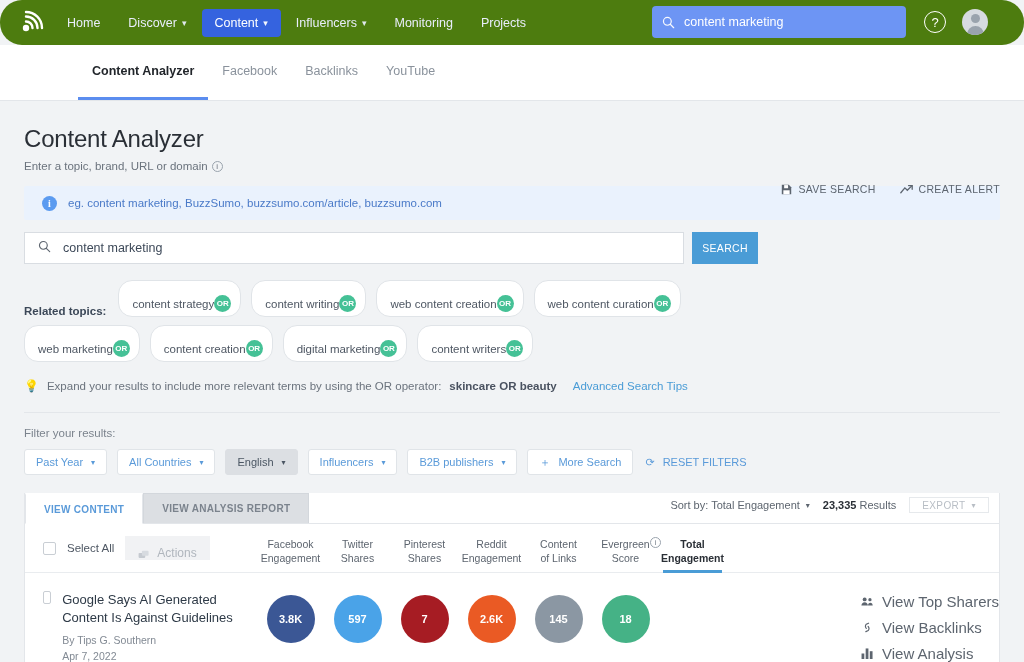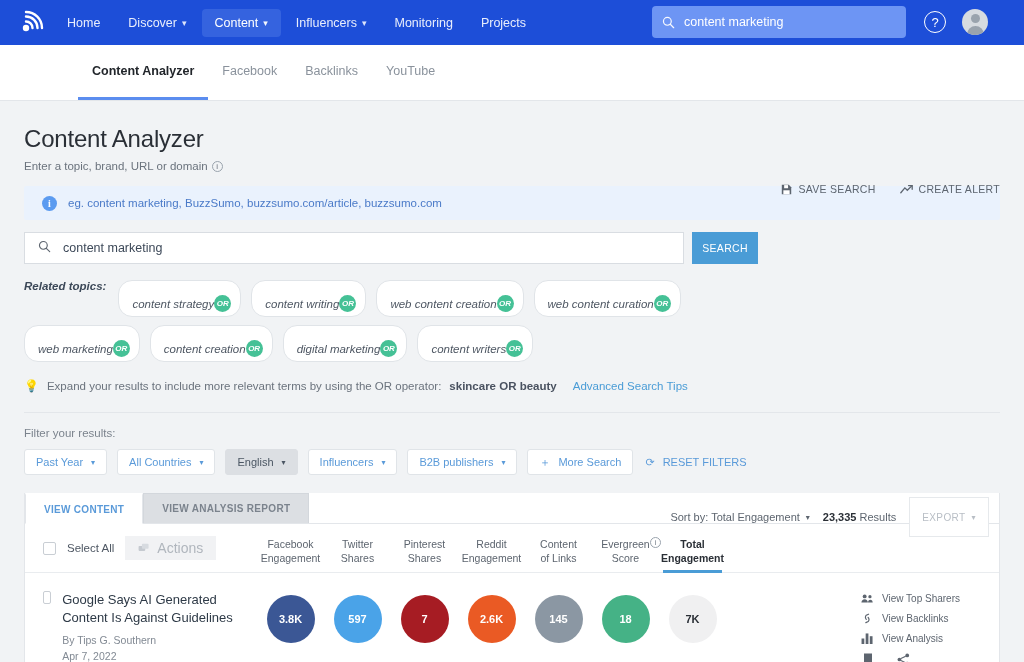--- a/index.html
+++ b/index.html
@@ -7,25 +7,26 @@
     width: 1024px; height: 662px;
     font-family: "Liberation Sans", sans-serif;
     background: #f1f3f5;
     overflow: hidden;
     color: #3c4858;
   }
 
   
   .topnav {
     height: 45px;
-    background: #1d4ed8;
+    background: #4d7c0f;
     display: flex;
     align-items: center;
     padding: 16px 14px;
     position: relative;
+    border-radius: 22px;
   }
   .logo { width: 34px; height: 34px; display:flex; align-items:center; justify-content:center; margin-right: 6px;}
   .nav-links { display: flex; align-items: center; gap: 2px; }
   .nav-link {
     color: #e9eefc;
     font-size: 12.5px;
     padding: 7px 13px;
     border-radius: 4px;
     white-space: nowrap;
     display: flex; align-items: center; gap: 5px;
@@ -116,21 +117,21 @@
     border:none; cursor:pointer; font-family:inherit;
   }
 
   .right-actions {
     position:absolute; right:24px; top:183px;
     display:flex; gap:24px; align-items:center;
   }
   .ract { display:flex; align-items:center; gap:6px; font-size:10.5px; color:#5d656f; letter-spacing:.3px; cursor:pointer;}
 
   
-  .topics { margin-top: 16px; display:flex; flex-wrap:wrap; align-items:flex-start; gap:8px 10px; max-width: 700px; font-style: italic;}
+  .topics { margin-top: 16px; display:flex; flex-wrap:wrap; align-items:flex-end; gap:8px 10px; max-width: 700px;}
   .topics-label { font-size:11.5px; font-weight:bold; color:#3c4858; margin-right:2px;}
   .chip {
     display:flex; align-items:center; 
     border:1px solid #e0e4e8; border-radius:14px;
     padding: 14px 9px 4px 13px; font-size:11.5px; color:#4e5763;
     background:#fff; cursor:pointer;
   }
   .chip-or {
     background:#45c196; color:#fff; font-size:8px; font-weight:bold;
     border-radius:50%; width:17px;height:17px;
@@ -171,33 +172,33 @@
 
   .sortzone {
     position:absolute; right:10px; top:4px;
     display:flex; align-items:center; gap:13px;
   }
   .sortby { font-size:11px; color:#5d656f; display:flex; align-items:center; gap:6px; cursor:pointer;}
   .results-n { font-size:11px; color:#5d656f;}
   .results-n b { color:#2a2f36; }
   .btn-export {
     border:1px solid #e6e9ec; background:#fff; color:#b8bec5;
-    font-size:10px; letter-spacing:.4px; height:40px; padding:0 12px;
+    font-size:10px; letter-spacing:.4px; height:16px; padding:0 12px;
     display:flex;align-items:center;gap:6px; cursor:pointer; font-family:inherit;
   }
 
   
   .thead { display:flex; align-items:flex-end; height:49px; border-bottom:1px solid #e9ecef; position:relative;}
   .th-select { width:232px; display:flex; align-items:center; gap:11px; padding-left:18px; height:100%;}
   .cbox { width:13px;height:13px;border:1px solid #c9ced4; background:#fff; border-radius:2px; cursor:pointer;}
   .sel-all { font-size:11.5px; color:#4e5763;}
   .btn-actions {
     background:#f1f2f4; color:#b0b6bd; border:none;
-    height:24px; padding:0 13px; font-size:14px;
-    display:flex;align-items:center;gap:7px; cursor:pointer; font-family:inherit;
+    height:24px; padding:0 13px; font-size:12px;
+    display:flex;align-items:flex-end;gap:7px; cursor:pointer; font-family:inherit;
   }
   .th-metrics { display:flex; flex:1; height:100%; align-items:flex-end;}
   .th {
     width:67px; text-align:center; font-size:10.5px; color:#5d656f;
     line-height:1.32; padding-bottom:6px; cursor:pointer;
     position:relative;
   }
   .th.bold { font-weight:bold; color:#2a2f36; }
   .th.bold::after {
     content:""; position:absolute; left:4px; right:4px; bottom:-1px; height:3px; background:#4a9cd6;
@@ -218,21 +219,21 @@
   .r-dom { font-size:10.5px; color:#62a8e0; margin-top:4px; cursor:pointer;}
   .row-metrics { display:flex; flex:1; align-items:flex-start; padding-top:22px;}
   .mcell { width:67px; display:flex; justify-content:center;}
   .bub {
     width:48px;height:48px;border-radius:50%;
     display:flex;align-items:center;justify-content:center;
     font-size:11px; font-weight:bold; color:#fff;
   }
   .bub.total { background:#f0f0f1; color:#2a2f36; }
   .row-right { width:152px; padding:20px 0 0 14px; }
-  .rlink { display:flex; align-items:center; gap:8px; font-size:10px; color:#5d656f; margin-bottom:9px; cursor:pointer;}
+  .rlink { display:flex; align-items:center; gap:8px; font-size:15px; color:#5d656f; margin-bottom:9px; cursor:pointer;}
   .rlink svg { flex: none; }
   .row-icons { display:flex; gap:24px; margin-top:3px; padding-left:2px;}
   .row-icons span { cursor:pointer; color:#5d656f; display:flex;}
 </style>
 </head>
 <body>
 
 <div class="topnav">
   <div class="logo">
     <svg width="28" height="28" viewBox="0 0 28 28">
@@ -516,23 +517,20 @@
           <div class="bub" style="background:#a61c23">7</div>
         </div>
         <div class="mcell">
           <div class="bub" style="background:#ea5a24">2.6K</div>
         </div>
         <div class="mcell">
           <div class="bub" style="background:#8b97a3">145</div>
         </div>
         <div class="mcell">
           <div class="bub" style="background:#45b286">18</div>
-        </div>
-        <div class="mcell">
-          <div class="bub total">7K</div>
         </div>
       </div>
       <div class="row-right">
         <div class="rlink">
           <svg width="13" height="11" viewBox="0 0 16 12">
               <circle cx="4.5" cy="3.4" r="2.4" fill="#5d656f"></circle>
               <circle cx="11" cy="3.8" r="2" fill="#5d656f"></circle>
               <path d="M0.5 11c0-2.6 1.8-4.2 4-4.2s4 1.6 4 4.2z" fill="#5d656f"></path>
               <path d="M8.6 11c0-2.2 1.2-3.6 2.9-3.6s2.9 1.4 2.9 3.6z" fill="#5d656f"></path>
             </svg>

